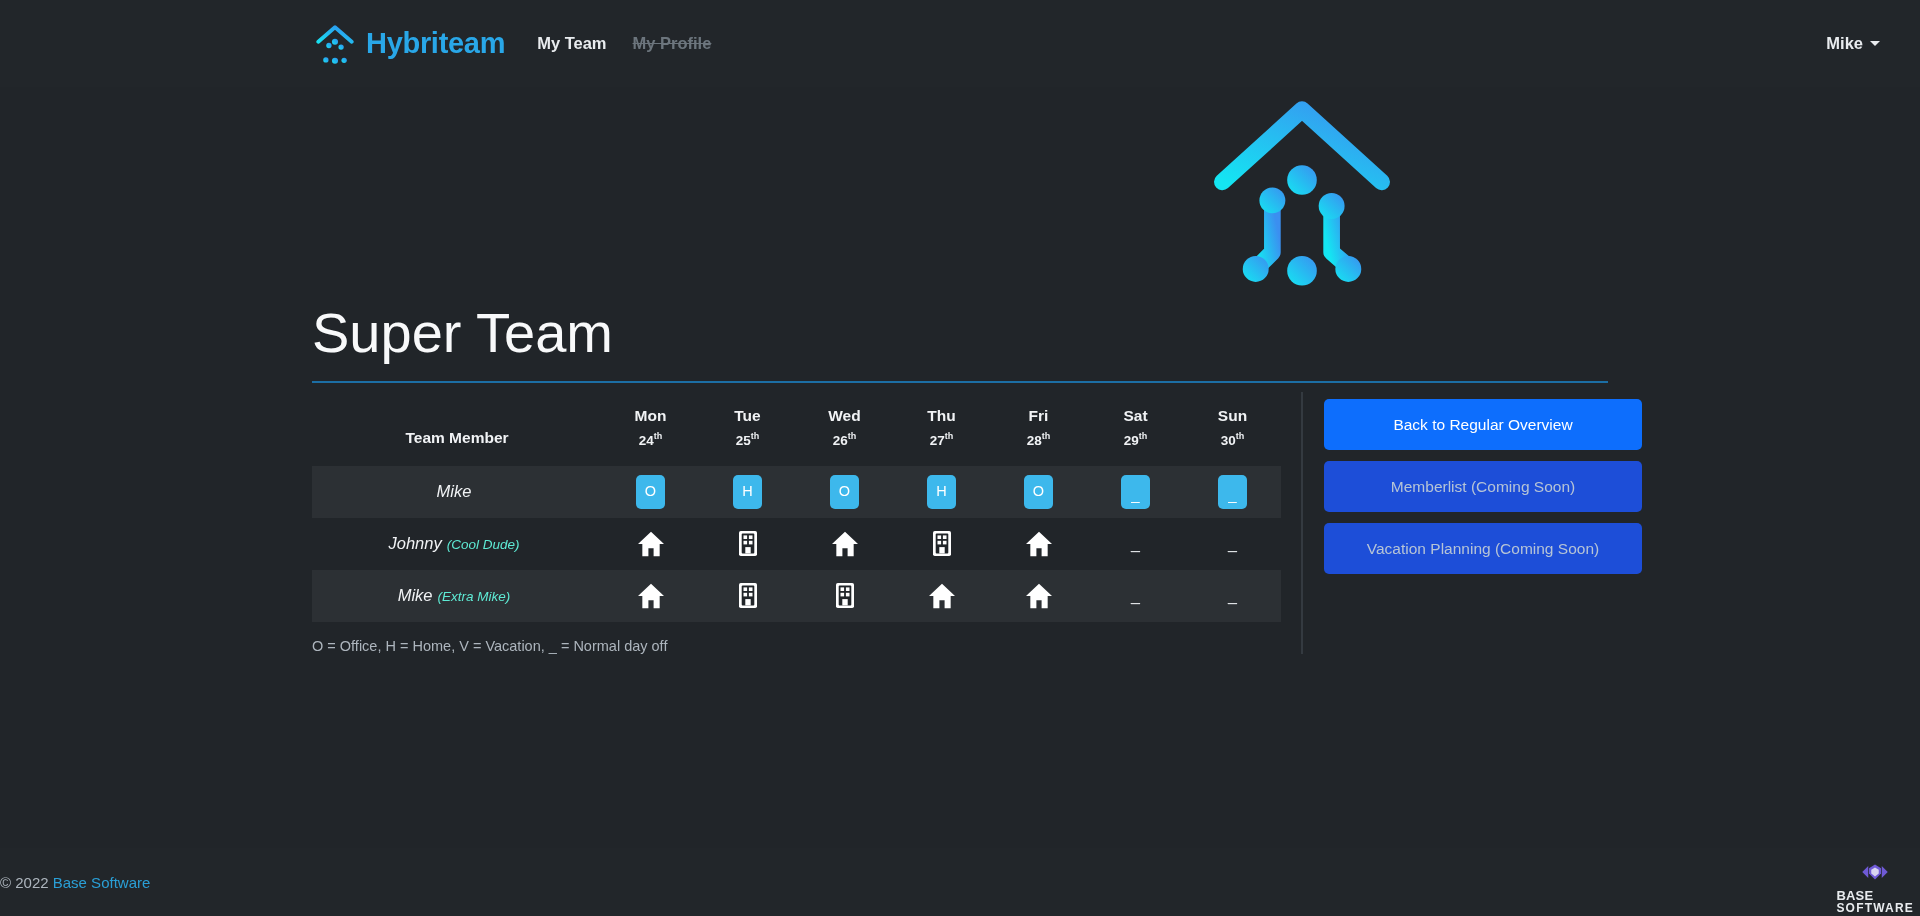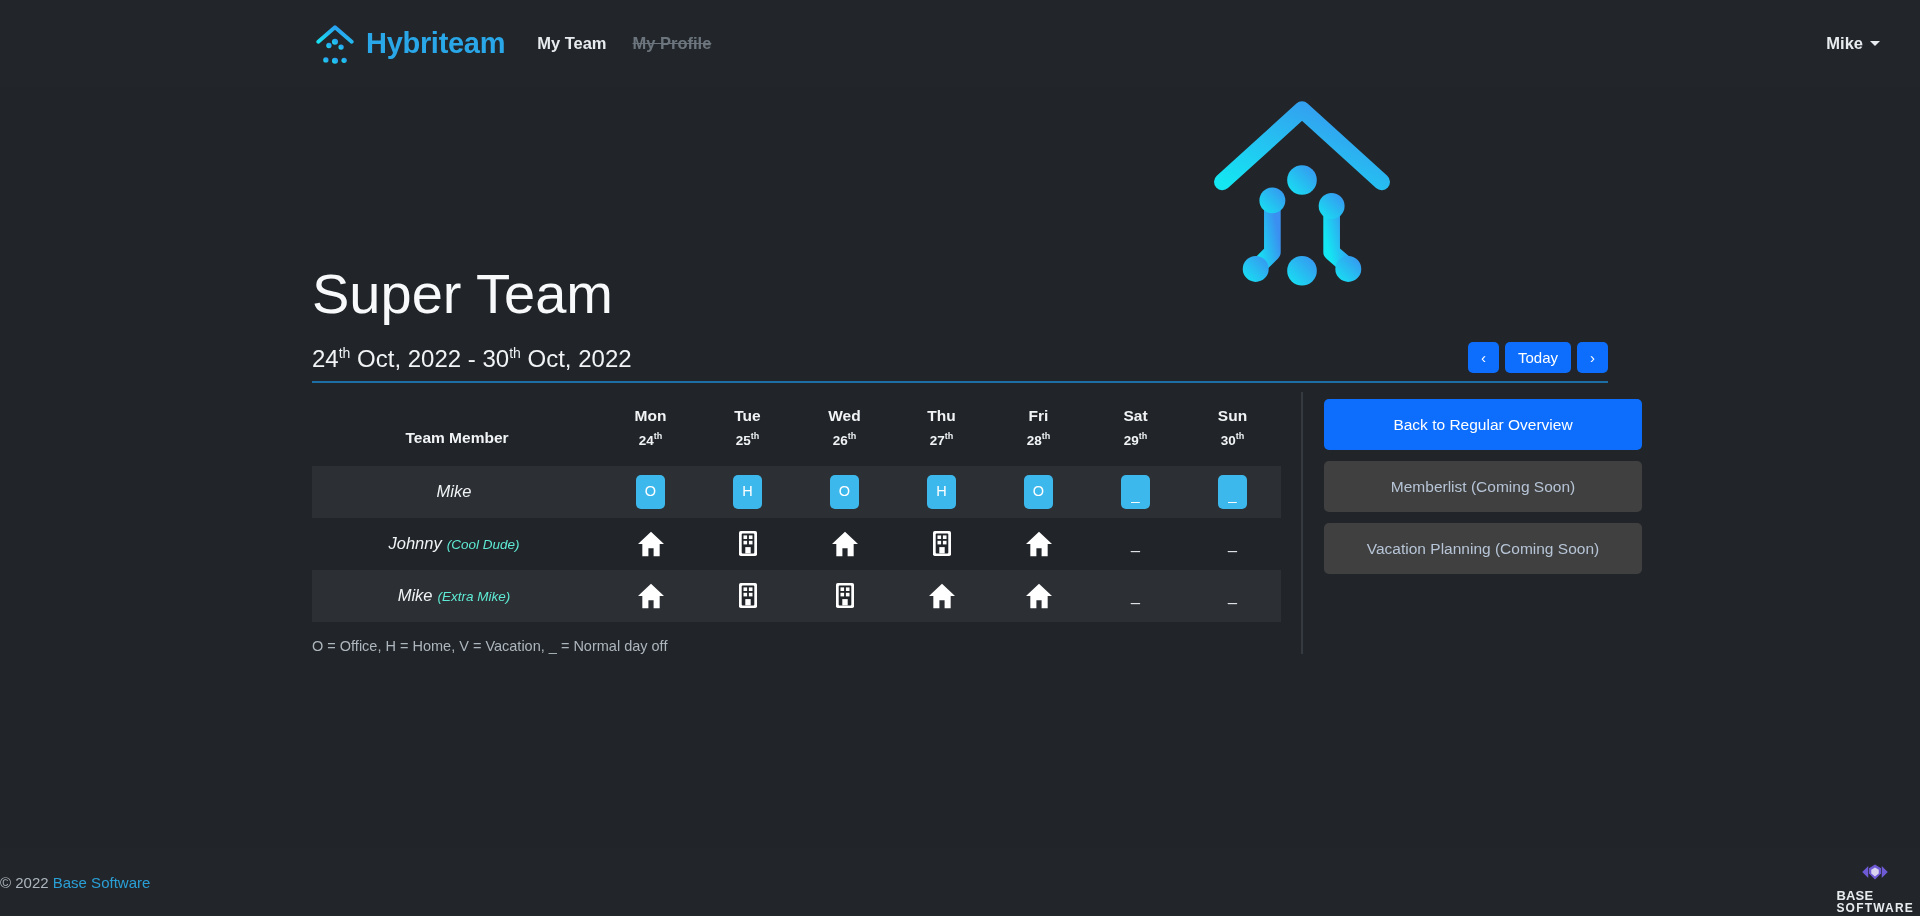--- a/index.html
+++ b/index.html
@@ -239,21 +239,21 @@
     height: 51px;
     border-radius: 5px;
     font-size: 15.5px;
     line-height: 34px;
     text-align: center;
     margin-bottom: 11px;
     border: none;
     font-family: "Liberation Sans", sans-serif;
   }
   .side-btn.primary { background: #0d6efd; color: #fff; cursor: pointer; }
-  .side-btn.muted { background: #404040; color: #b6c4d6; cursor: default; }
+  .side-btn.muted { background: #1d4ed8; color: #b6c4d6; cursor: default; }
 
   
   .footer {
     position: absolute;
     left: 0; bottom: 0;
     width: 1920px;
     height: 68px;
     background: #22262a;
     display: flex;
     align-items: center;
@@ -350,28 +350,20 @@
           <circle cx="50" cy="47" r="8"></circle>
           <circle cx="66" cy="61" r="7"></circle>
           <circle cx="25" cy="95" r="7"></circle>
           <circle cx="50" cy="96" r="8"></circle>
           <circle cx="75" cy="95" r="7"></circle>
         </g>
       </svg>
     </span>
     <div class="hero-text">
       <h1 class="page-title">Super Team</h1>
-      <div class="daterow">
-        <div class="daterange"><span>24</span><sup>th</sup><span> Oct, 2022</span><span> - </span><span>30</span><sup>th</sup><span> Oct, 2022</span></div>
-        <div class="datenav">
-          <button class="btn nav-btn">‹</button>
-          <button class="btn today-btn">Today</button>
-          <button class="btn nav-btn">›</button>
-        </div>
-      </div>
       <hr class="hr-blue">
     </div>
   </div>
 
   <div class="main">
 
     <div class="left-col">
       <table class="sched">
         <colgroup>
           <col class="col-member">

